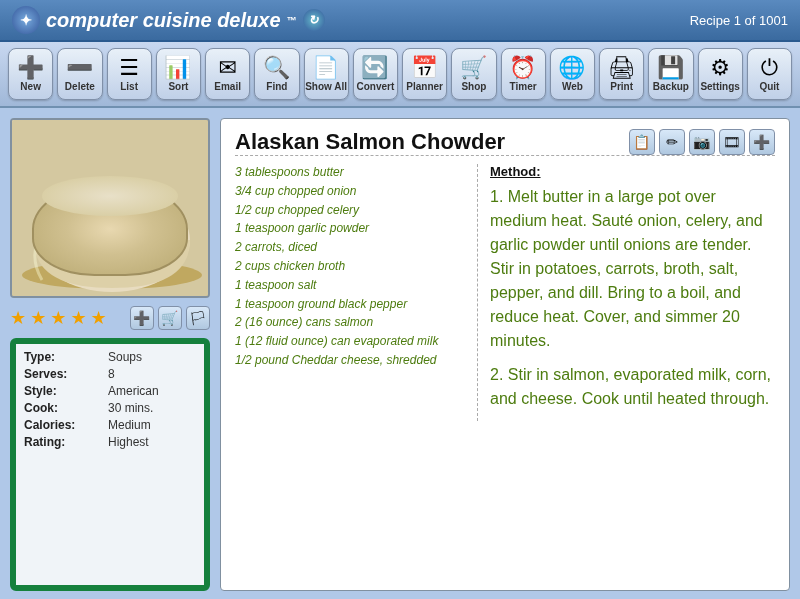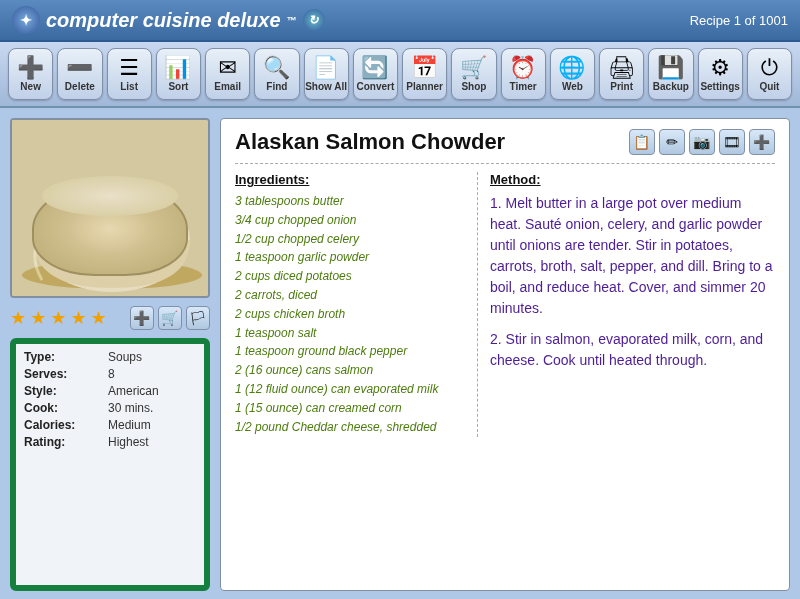--- a/index.html
+++ b/index.html
@@ -191,21 +191,20 @@
       background: white;
       border: 1px solid #8090a0;
       border-radius: 4px;
       padding: 10px 14px;
       overflow: hidden;
       position: relative;
     }
     .recipe-header {
       display: flex;
       justify-content: space-between;
-      margin-bottom: 8px;
     }
     .recipe-title {
       font-size: 22px;
       font-weight: bold;
       color: #111;
     }
     .recipe-actions {
       display: flex;
       gap: 4px;
     }
@@ -242,22 +241,22 @@
       text-decoration: underline;
     }
     .ingredient-item {
       font-size: 12px;
       color: #4d7c0f;
       margin-bottom: 2px;
       line-height: 1.4;
       font-style: italic;
     }
     .method-text {
-      font-size: 14px;
-      color: #4c1d95;
+      font-size: 16px;
+      color: #4d7c0f;
       line-height: 1.5;
       margin-bottom: 10px;
     }
   </style>
 </head>
 <body>
 
 <div class="header">
   <div class="header-logo">
     <div class="logo-icon">✦</div>
@@ -418,34 +417,31 @@
         <div class="recipe-action-btn">📋</div>
         <div class="recipe-action-btn">✏</div>
         <div class="recipe-action-btn">📷</div>
         <div class="recipe-action-btn">🎞</div>
         <div class="recipe-action-btn">➕</div>
       </div>
     </div>
 
     <div class="recipe-body">
       <div class="ingredients-col">
-        <div class="col-header">Ingredients:</div>
         <div>
           <div class="ingredient-item">3 tablespoons butter</div>
           <div class="ingredient-item">3/4 cup chopped onion</div>
           <div class="ingredient-item">1/2 cup chopped celery</div>
           <div class="ingredient-item">1 teaspoon garlic powder</div>
-          <div class="ingredient-item">2 cups diced potatoes</div>
           <div class="ingredient-item">2 carrots, diced</div>
           <div class="ingredient-item">2 cups chicken broth</div>
           <div class="ingredient-item">1 teaspoon salt</div>
           <div class="ingredient-item">1 teaspoon ground black pepper</div>
           <div class="ingredient-item">2 (16 ounce) cans salmon</div>
           <div class="ingredient-item">1 (12 fluid ounce) can evaporated milk</div>
-          <div class="ingredient-item">1 (15 ounce) can creamed corn</div>
           <div class="ingredient-item">1/2 pound Cheddar cheese, shredded</div>
         </div>
       </div>
 
       <div class="method-col">
         <div class="col-header">Method:</div>
         <div class="method-text">1. Melt butter in a large pot over medium heat. Sauté onion, celery, and garlic powder until onions are tender. Stir in potatoes, carrots, broth, salt, pepper, and dill. Bring to a boil, and reduce heat. Cover, and simmer 20 minutes.</div>
         <div class="method-text">2. Stir in salmon, evaporated milk, corn, and cheese. Cook until heated through.</div>
       </div>
     </div>

